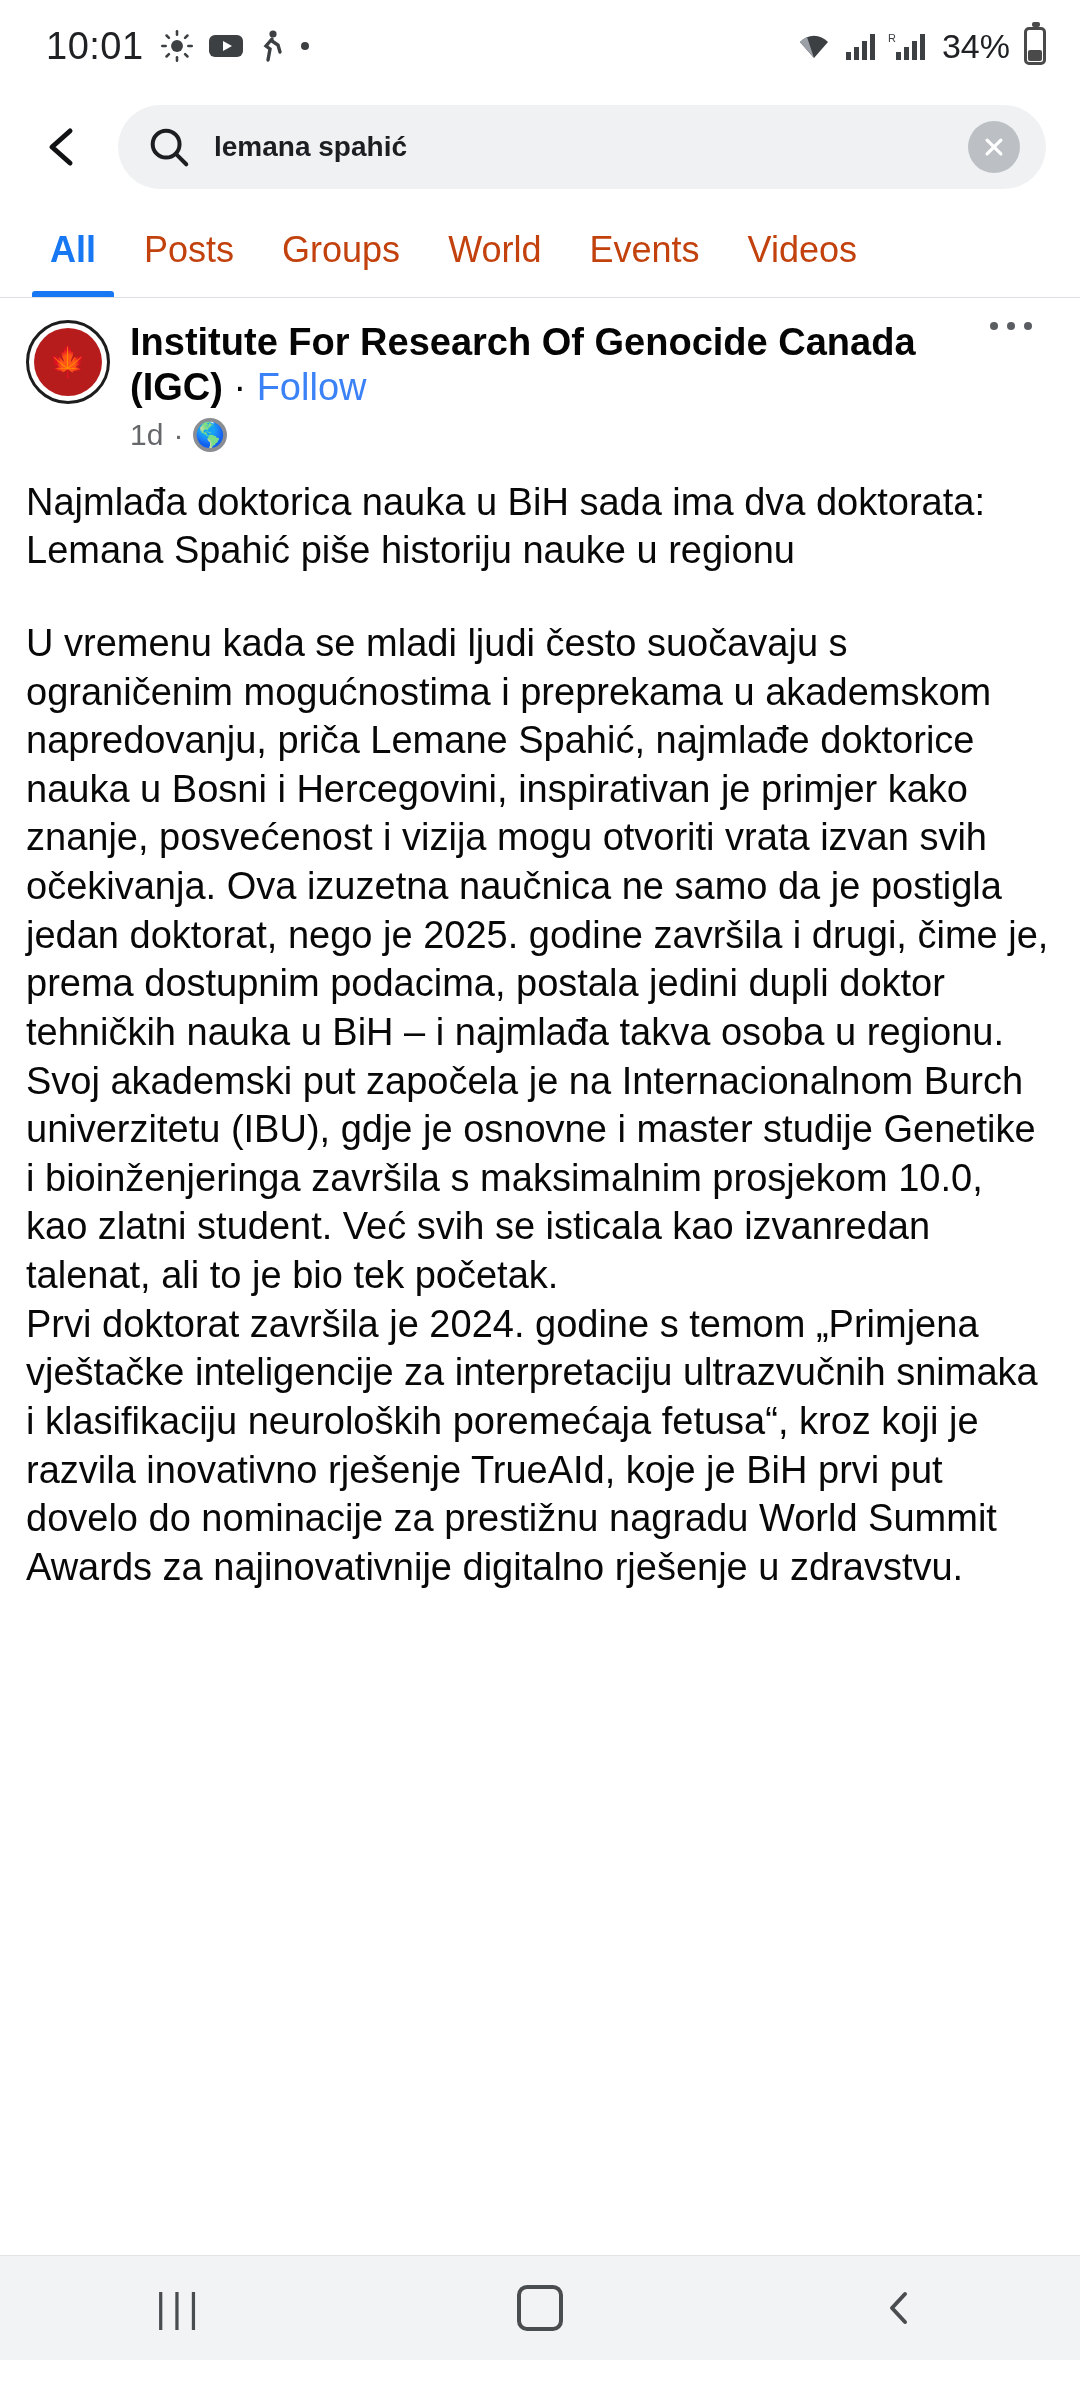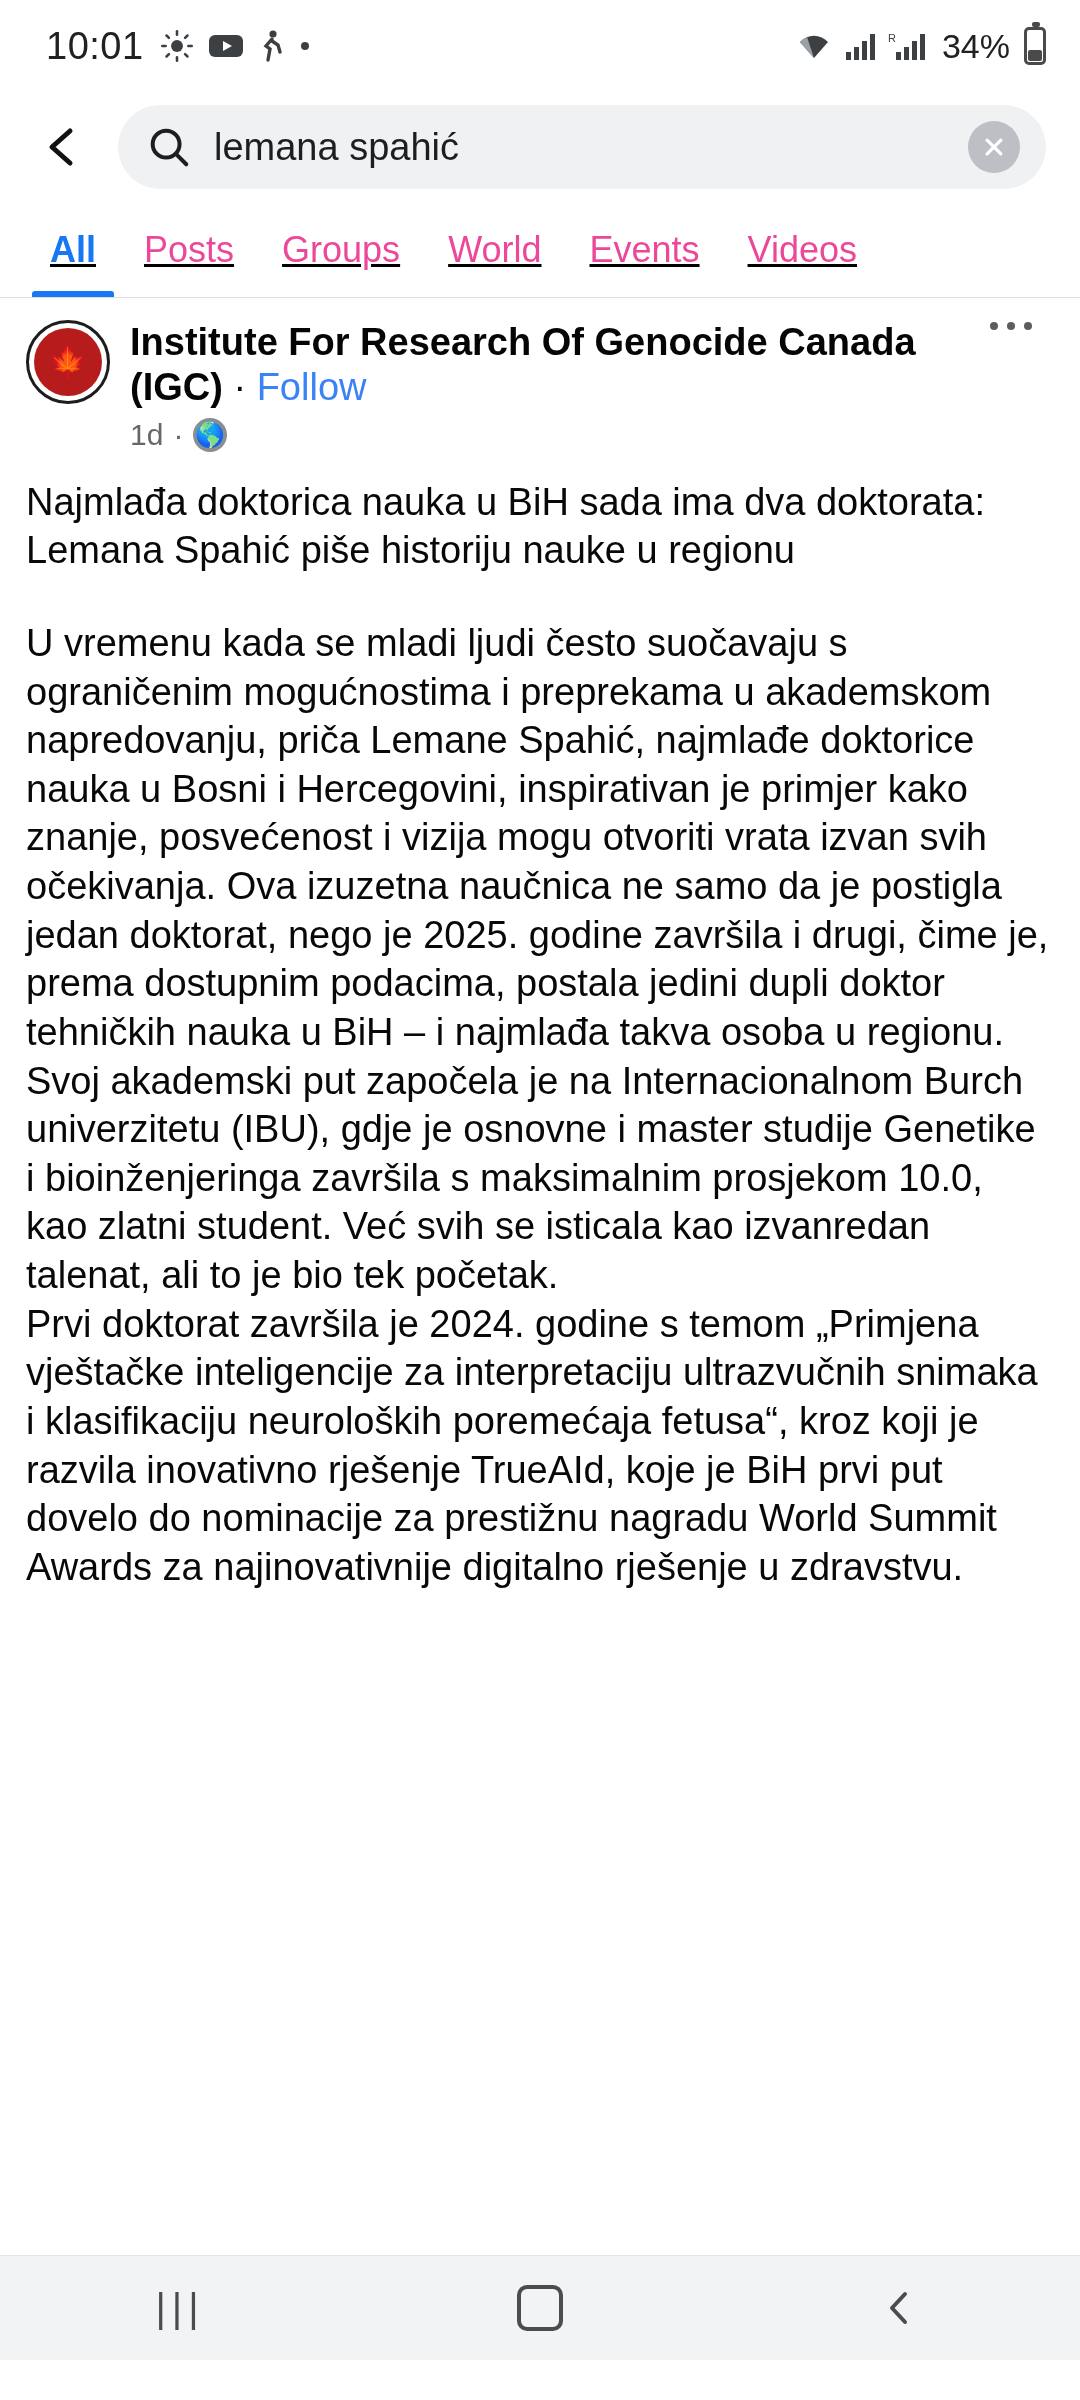--- a/index.html
+++ b/index.html
@@ -103,53 +103,53 @@
     height: 84px;
     background: #eff1f3;
     border-radius: 42px;
     display: flex;
     align-items: center;
     padding: 0 26px 0 28px;
     gap: 22px;
   }
   .search-text {
     flex: 1;
-    font-size: 38px;
+    font-size: 28px;
     color: #1c1e21;
     white-space: nowrap;
     overflow: hidden;
+    font-weight: bold;
   }
   .clear-btn {
     width: 52px;
     height: 52px;
     border-radius: 50%;
     background: #bcc0c4;
     display: flex;
     align-items: center;
     justify-content: center;
     flex: 0 0 52px;
   }
 
   
   .tabs {
     flex: 0 0 96px;
     display: flex;
     align-items: stretch;
     border-bottom: 1px solid #dcdfe3;
     padding: 0 26px;
     overflow: hidden;
-    text-decoration: underline;
   }
   .tab {
     display: flex;
     align-items: center;
     justify-content: center;
     padding: 0 24px;
     font-size: 36px;
-    color: #ec4899;
+    color: #c2410c;
     position: relative;
     white-space: nowrap;
   }
   .tab.active {
     color: #1877f2;
     font-weight: bold;
   }
   .tab.active::after {
     content: "";
     position: absolute;

